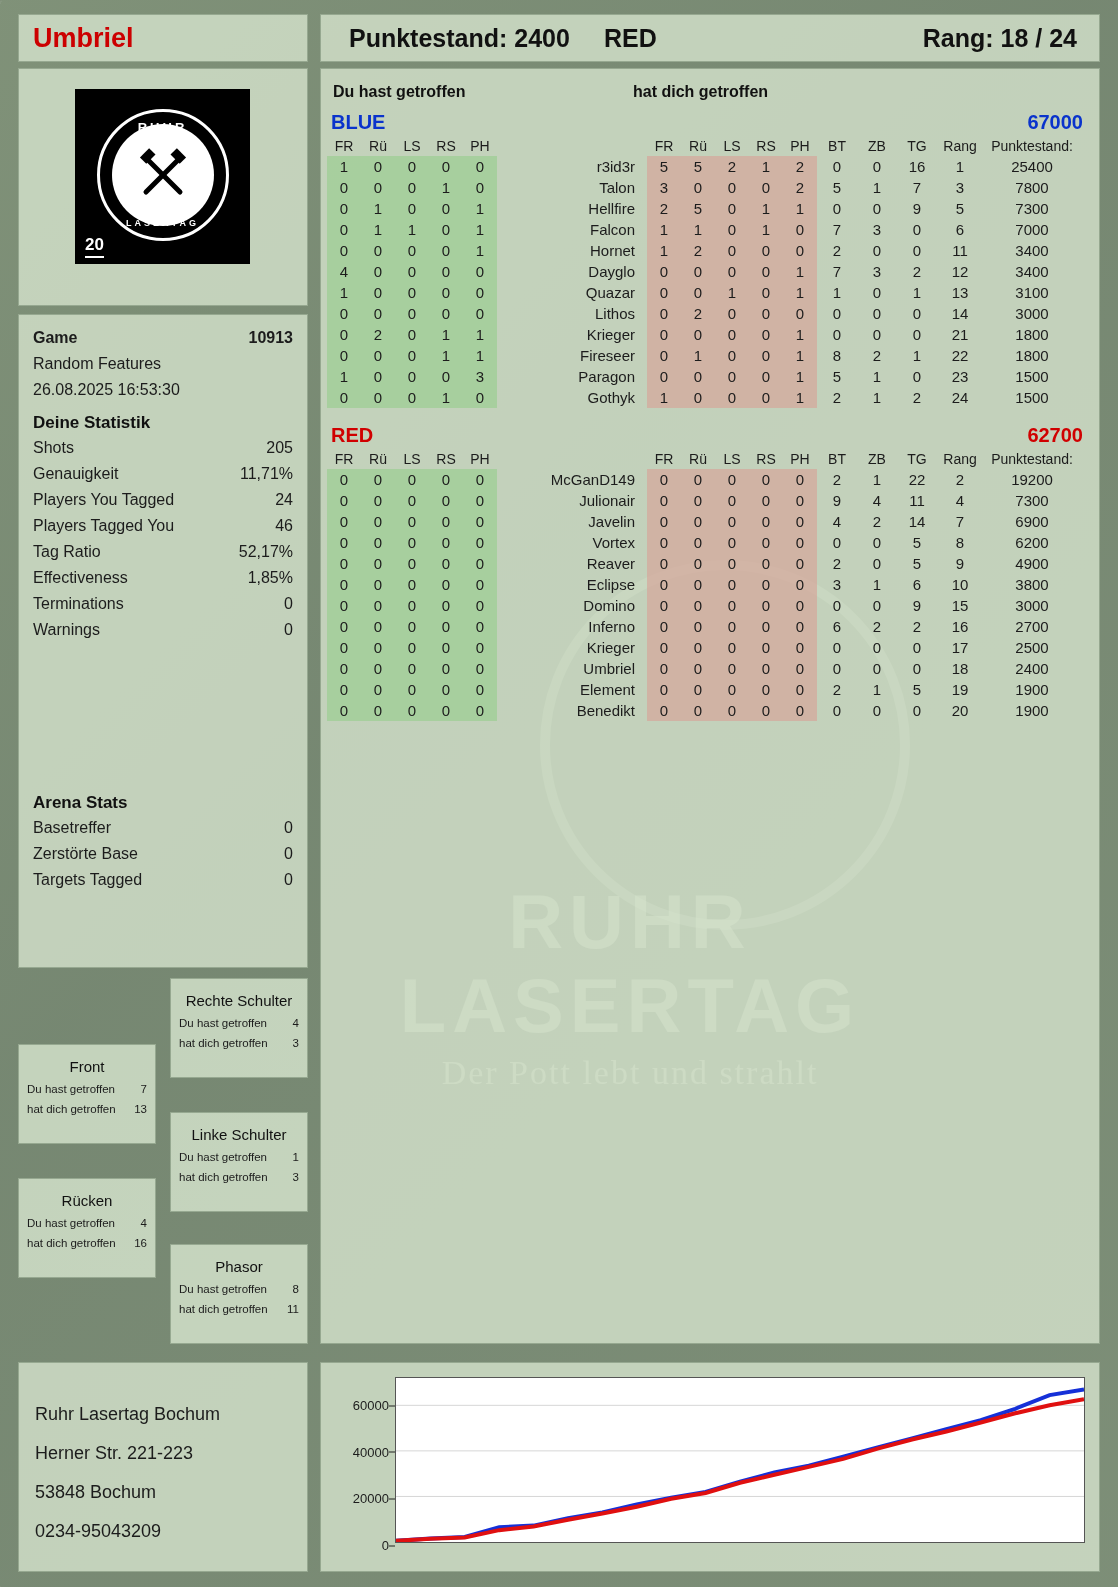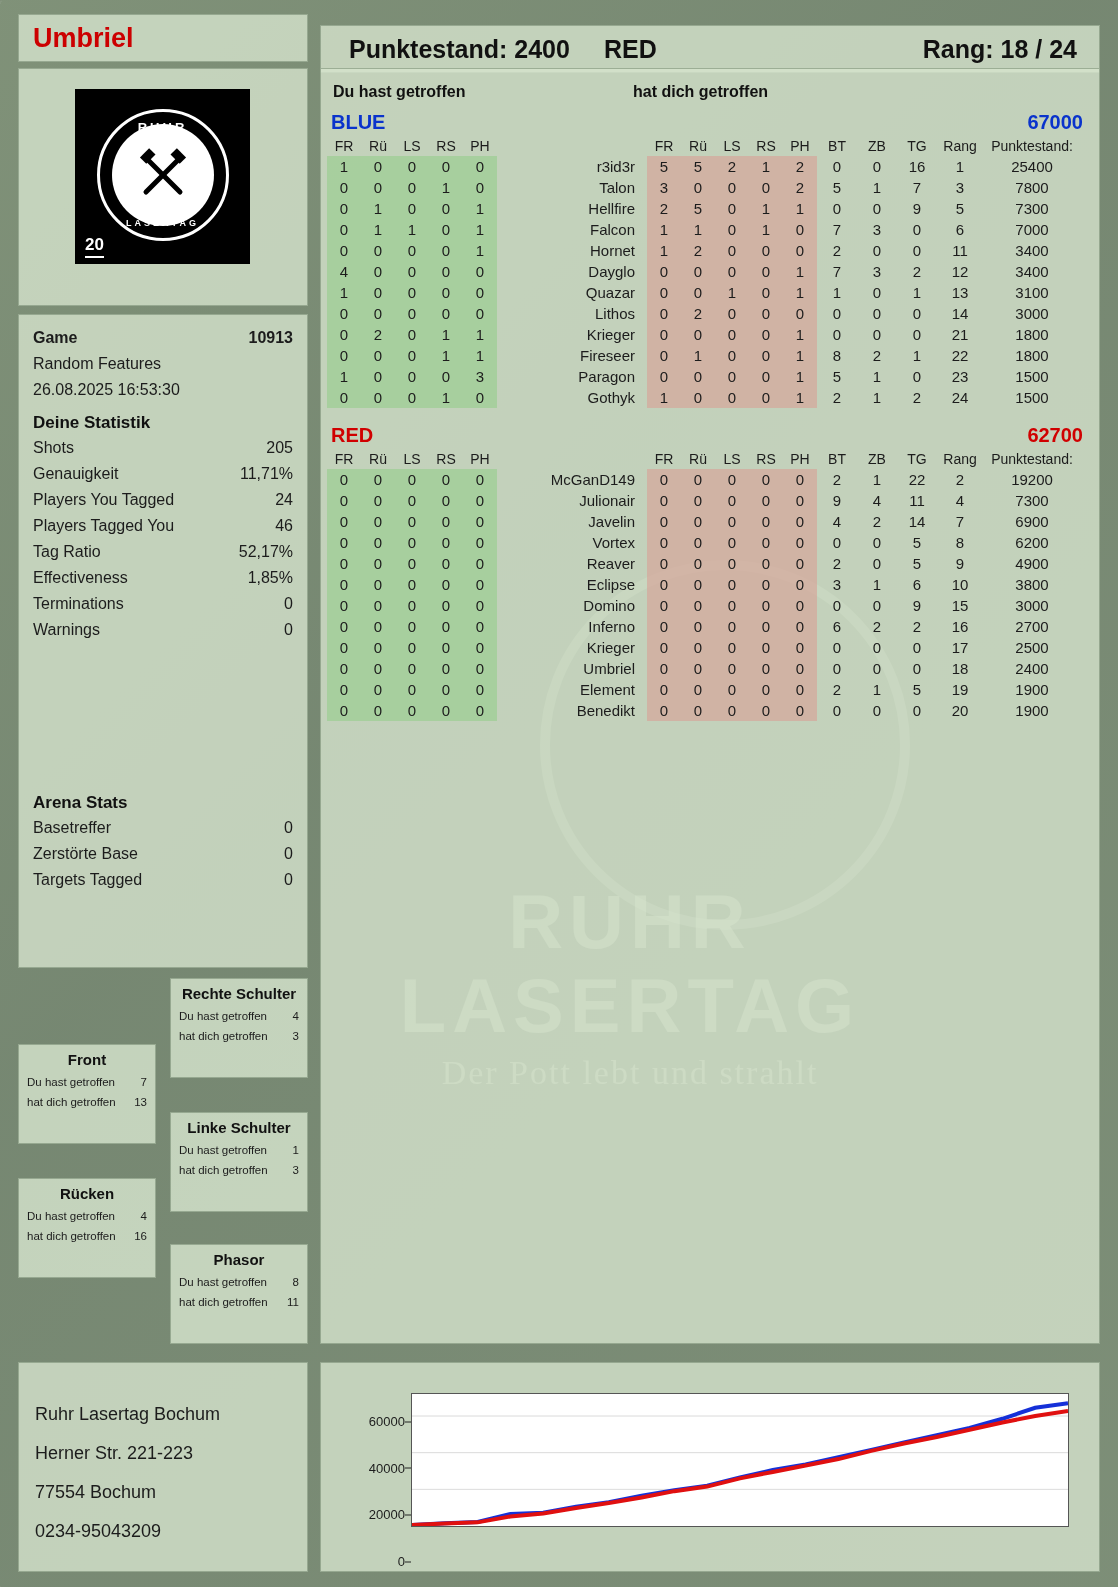--- a/index.html
+++ b/index.html
@@ -48,21 +48,21 @@
 
   .panel {
     position:absolute;
     background:rgba(214,228,205,0.80);
     border:1px solid rgba(120,140,115,0.6);
   }
 
   
   #hdr-left { left:18px; top:14px; width:290px; height:48px; display:flex; align-items:center; padding-left:14px;}
   #hdr-left .nick { color:#cc0000; font-size:27px; font-weight:bold; }
-  #hdr-right { left:320px; top:25px; width:780px; height:48px; display:flex; align-items:center; }
+  #hdr-right { left:320px; top:14px; width:780px; height:48px; display:flex; align-items:center; }
   #hdr-right .score { font-size:25px; font-weight:bold; color:#111; margin-left:28px;}
   #hdr-right .team { font-size:25px; font-weight:bold; color:#111; margin-left:34px;}
   #hdr-right .rank { font-size:25px; font-weight:bold; color:#111; margin-left:auto; margin-right:22px;}
 
   
   #logo-panel { left:18px; top:68px; width:290px; height:238px; }
   .logo-box {
     position:absolute; left:56px; top:20px; width:175px; height:175px;
     background:#000; color:#fff;
     display:flex; flex-direction:column; align-items:center; justify-content:center;
@@ -83,21 +83,21 @@
   .logo-num { position:absolute; left:10px; bottom:6px; font-size:17px; font-weight:bold; border-bottom:2px solid #fff; padding-bottom:1px;}
 
   #game-panel { left:18px; top:314px; width:290px; height:654px; padding:10px 14px; }
   .row { display:flex; justify-content:space-between; font-size:16px; color:#1c1c1c; padding:4px 0; }
   .row.bold, .hdr-row { font-weight:bold; }
   .sec-title { font-size:17px; font-weight:bold; color:#111; padding:10px 0 2px 0;}
   .plain { font-size:16px; color:#1c1c1c; padding:4px 0;}
 
   
   .zone { position:absolute; background:rgba(214,228,205,0.82); border:1px solid rgba(120,140,115,0.6); }
-  .zone .zt { text-align:center; font-weight:bold; font-size:15px; padding:6px 0 4px; color:#111;}
+  .zone .zt { text-align:center; font-weight:normal; font-size:15px; padding:13px 0 4px; color:#111;}
   .zone .zr { display:flex; justify-content:space-between; font-size:11.5px; padding:4px 8px; color:#1c1c1c;}
   #zone-rs { left:170px; top:978px; width:138px; height:100px; }
   #zone-front { left:18px; top:1044px; width:138px; height:100px; }
   #zone-ls { left:170px; top:1112px; width:138px; height:100px; }
   #zone-back { left:18px; top:1178px; width:138px; height:100px; }
   #zone-phasor { left:170px; top:1244px; width:138px; height:100px; }
 
   #addr-panel { left:18px; top:1362px; width:290px; height:210px; padding:32px 16px;}
   #addr-panel div { font-size:18px; color:#1c1c1c; padding:9px 0;}
 
@@ -118,21 +118,21 @@
   .c-name { width:150px; text-align:right !important; padding-right:12px !important;}
   .c-num { width:40px; }
   .c-rang { width:46px; }
   .c-pts { width:110px; text-align:left; padding-right:12px !important;}
   .gcell { background:rgba(150,205,140,0.62); }
   .rcell { background:rgba(216,160,150,0.62); }
   .ghead, .rhead { background:transparent; }
   tbody tr td.c-name { background:transparent; }
 
   
-  #chart-panel { left:320px; top:1362px; width:780px; height:210px; padding:22px;}
+  #chart-panel { left:320px; top:1362px; width:780px; height:210px; padding:6px;}
   .chart-wrap { position:relative; width:100%; height:100%; }
   .chart-y { position:absolute; left:0; top:0; width:66px; height:100%;}
   .chart-y span { position:absolute; right:4px; font-size:13px; color:#1c1c1c; transform:translateY(-50%);}
   .chart-y span:after{ content:""; position:absolute; right:-6px; top:50%; width:6px; height:1px; background:#222;}
   .plot { position:absolute; left:68px; right:8px; top:8px; bottom:22px; background:#fff; border:1px solid #555; }
   .plot svg { display:block; width:100%; height:100%; }
   .gridline { stroke:#bdbdbd; stroke-width:1; }
 </style>
 </head>
 <body>
@@ -288,21 +288,21 @@
       </div>
     <div class="zr">
         <span>hat dich getroffen</span>
         <span>11</span>
       </div>
   </div>
 
   <div class="panel" id="addr-panel">
     <div>Ruhr Lasertag Bochum</div>
     <div>Herner Str. 221-223</div>
-    <div>77554 Bochum</div>
+    <div>53848 Bochum</div>
     <div>0234-95043209</div>
   </div>
 
   <div class="panel" id="main-panel">
     <div class="dir-head">
       <span class="d1">Du hast getroffen</span>
       <span class="d2">hat dich getroffen</span>
     </div>
     <div id="teams-container">
         <div class="team-head">

